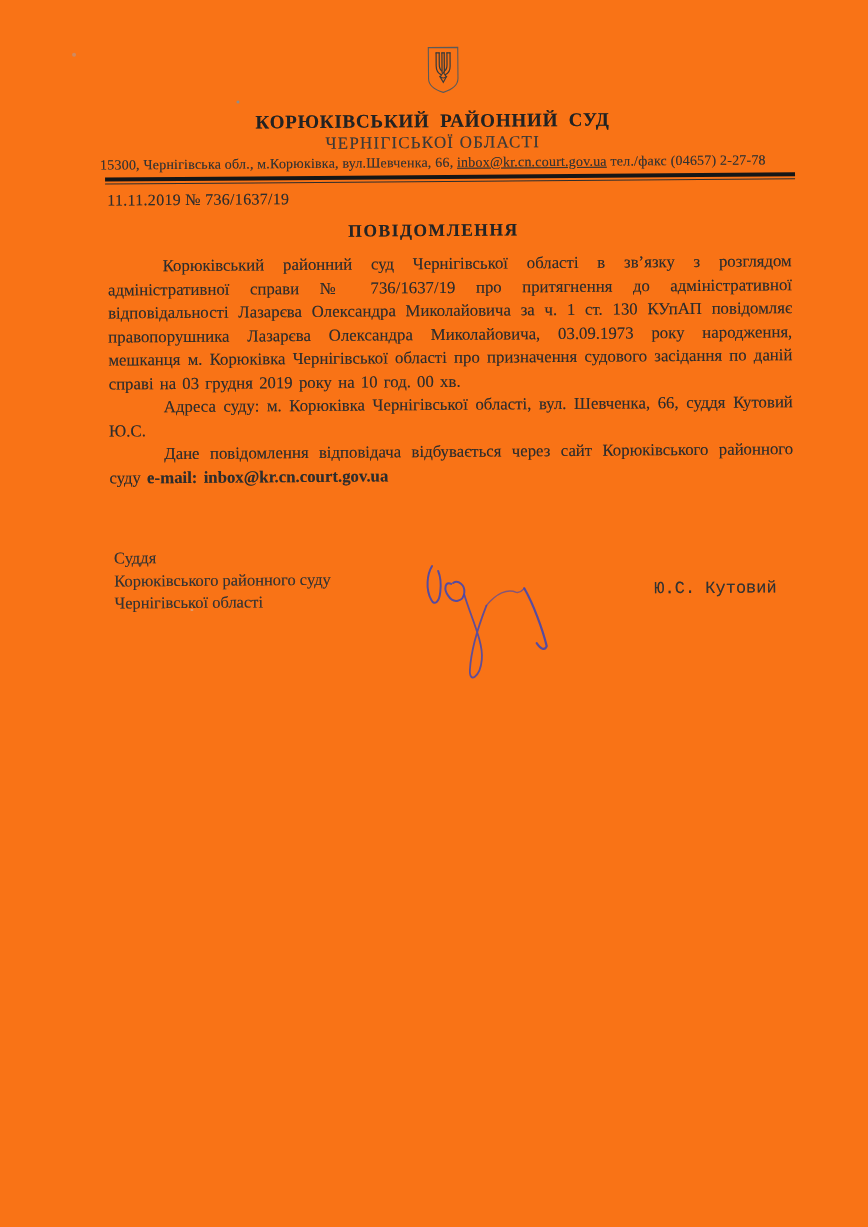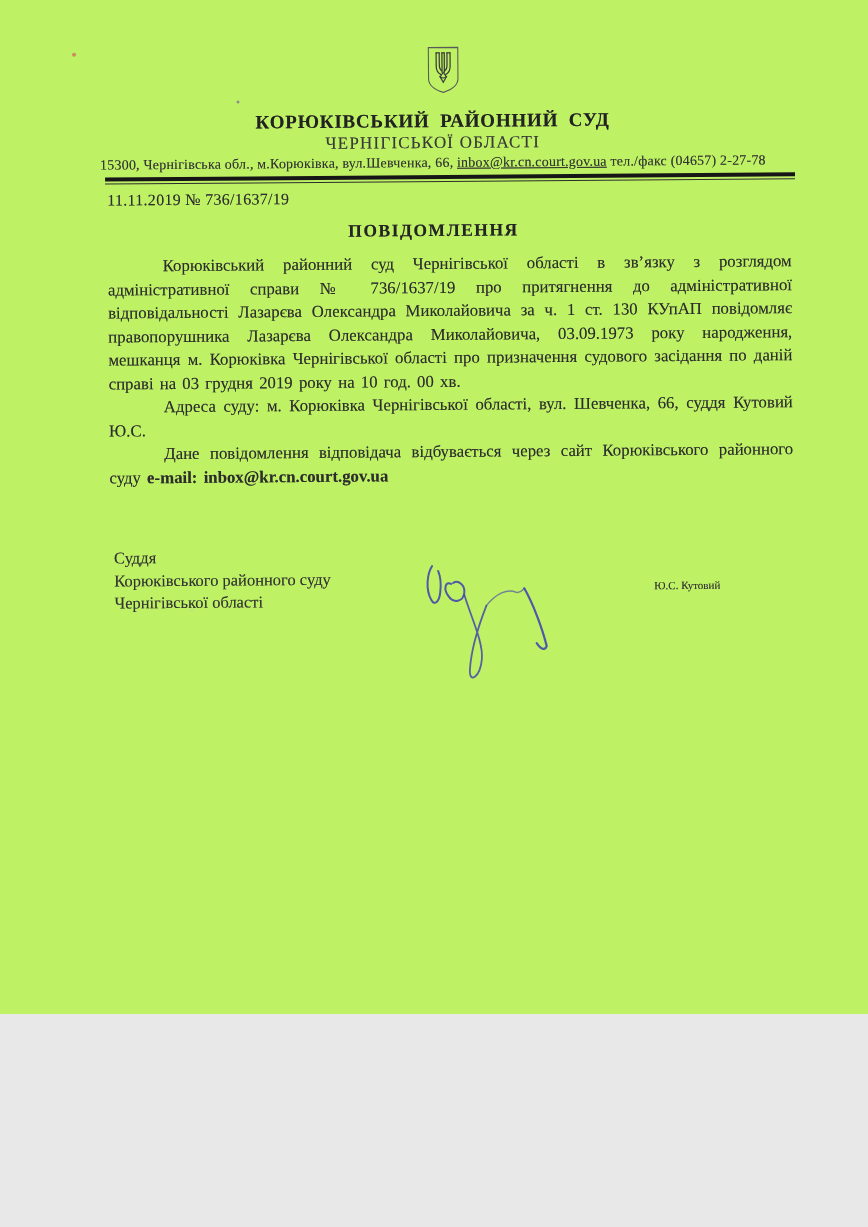--- a/index.html
+++ b/index.html
@@ -1,20 +1,20 @@
 <!DOCTYPE html>
 <html lang="uk"><head>
 <meta charset="utf-8">
 <style>
   html,body{margin:0;padding:0;background:#e8e8e8;}
   .page{
     position:relative;
-    width:868px;height:1014px;
+    width:868px;height:1227px;
     margin:0 auto;
-    background:#bef264;
+    background:#f97316;
     overflow:hidden;
     font-family:"Liberation Serif","DejaVu Serif",serif;
     color:#2b2b2b;
   }
   .skew{
     position:absolute;inset:0;
     transform:rotate(-0.45deg);
     transform-origin:434px 300px;
   }
   .txt{ text-shadow:0 0 0.6px rgba(45,45,45,0.45); }
@@ -57,21 +57,21 @@
   .body-text p{ margin:0; text-indent:55px; }
   .body-text .b{ font-weight:bold; }
 
   
   .role-block{
     position:absolute; top:545px; left:112px;
     font-size:16.5px; line-height:22.5px; color:#343434;
   }
   .signer-name{
     position:absolute; top:581px; left:652px;
-    font-size:11px; color:#333;
+    font-size:17px; color:#333;font-family:Liberation Mono, monospace;
   }
   .signature{ position:absolute; top:548px; left:404px; width:170px; height:145px; }
 
   
   .dot{ position:absolute; border-radius:50%; }
   .dot-orange{ top:50px; left:74px; width:4px; height:4px; background:#cf8a60; }
   .dot-gray{ top:99px; left:238px; width:3px; height:3px; background:#8d8d8d; }
   .dot-faint{ top:607px; left:188px; width:3px; height:2px; background:#c9c2bc; opacity:.6; }
 </style>
 </head>

